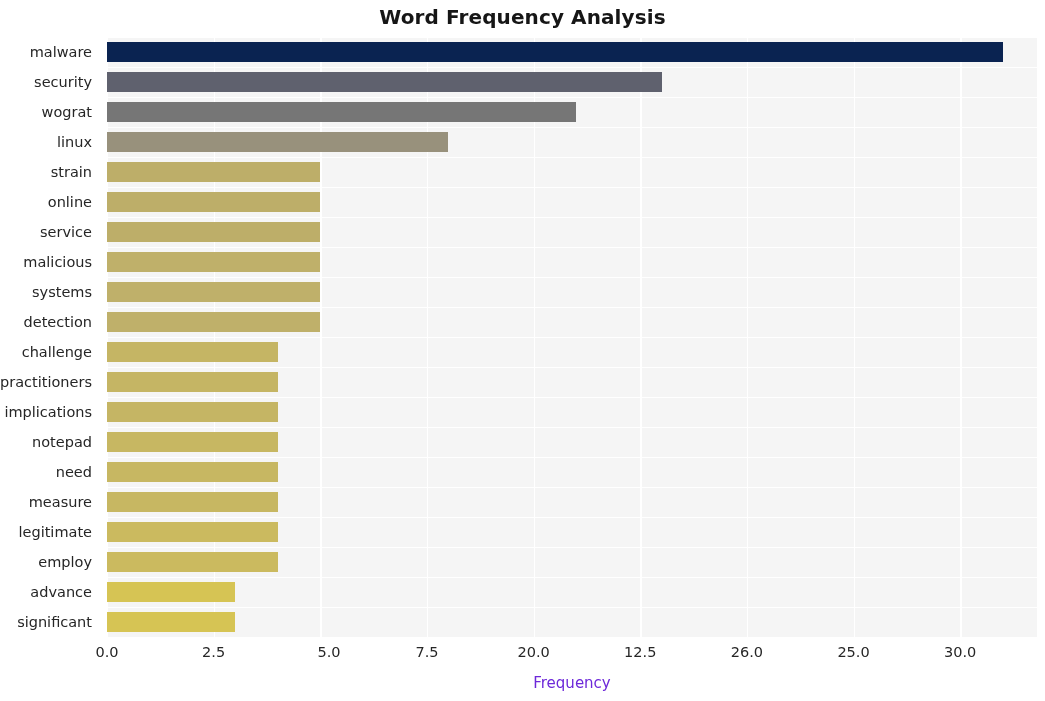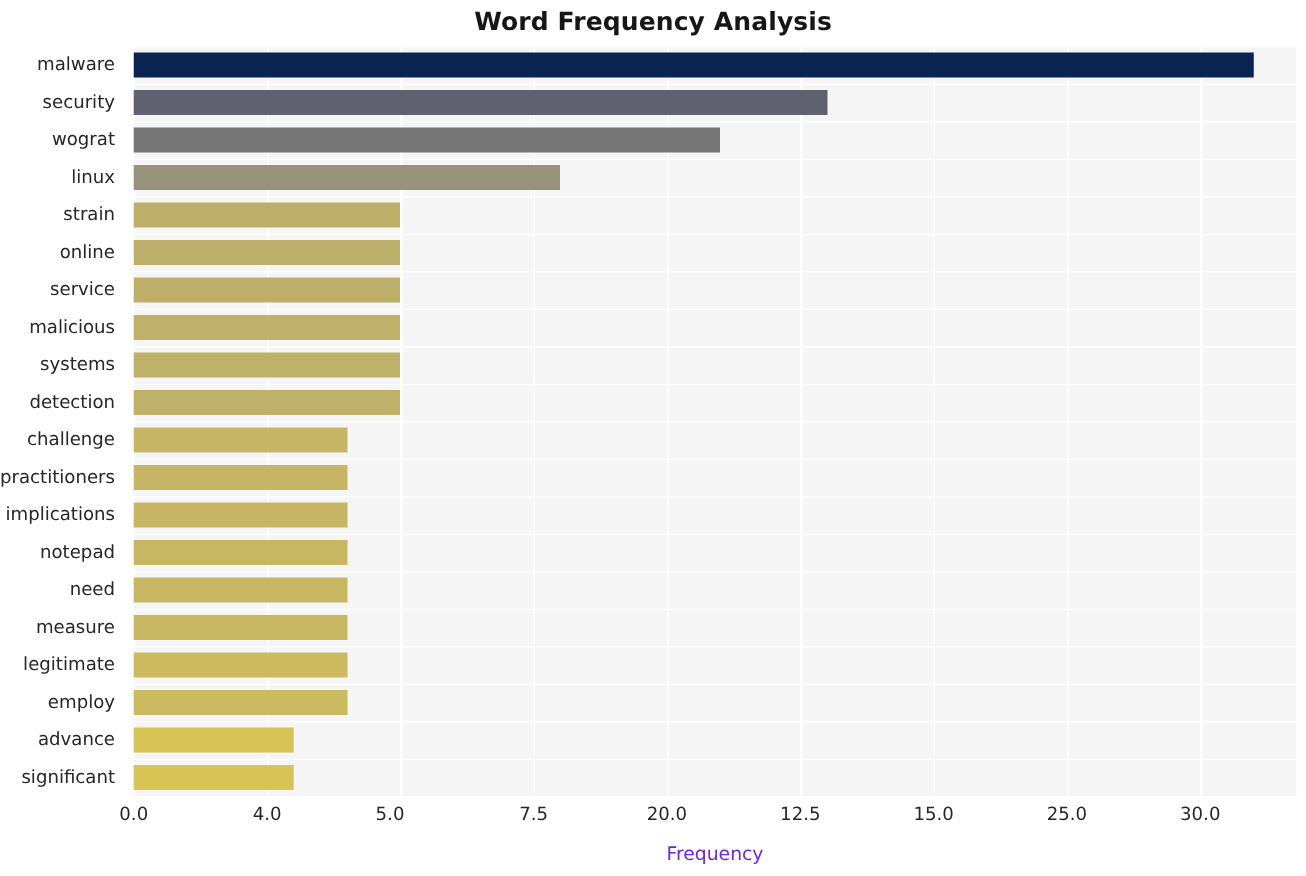--- a/index.html
+++ b/index.html
@@ -192,25 +192,25 @@
       <div class="ytick-label" style="top: 398px;">notepad</div>
       <div class="ytick-label" style="top: 428px;">need</div>
       <div class="ytick-label" style="top: 458px;">measure</div>
       <div class="ytick-label" style="top: 488px;">legitimate</div>
       <div class="ytick-label" style="top: 518px;">employ</div>
       <div class="ytick-label" style="top: 548px;">advance</div>
       <div class="ytick-label" style="top: 578px;">significant</div>
     </div>
   <div id="xlabels-layer">
       <div class="xtick-label" style="left: 107px;">0.0</div>
-      <div class="xtick-label" style="left: 213.651px;">4.0</div>
-      <div class="xtick-label" style="left: 312px;">5.0</div>
+      <div class="xtick-label" style="left: 213.651px;">2.5</div>
+      <div class="xtick-label" style="left: 329px;">5.0</div>
       <div class="xtick-label" style="left: 426.954px; text-align: center;">7.5</div>
       <div class="xtick-label" style="left: 533.606px;">20.0</div>
       <div class="xtick-label" style="left: 640.257px;">12.5</div>
-      <div class="xtick-label" style="left: 746.908px;">15.0</div>
+      <div class="xtick-label" style="left: 746.908px;">26.0</div>
       <div class="xtick-label" style="left: 853.56px;">25.0</div>
       <div class="xtick-label" style="left: 960.211px;">30.0</div>
     </div>
 
   <div id="xaxis-title">Frequency</div>
 
 </div>
 
 </body></html>

